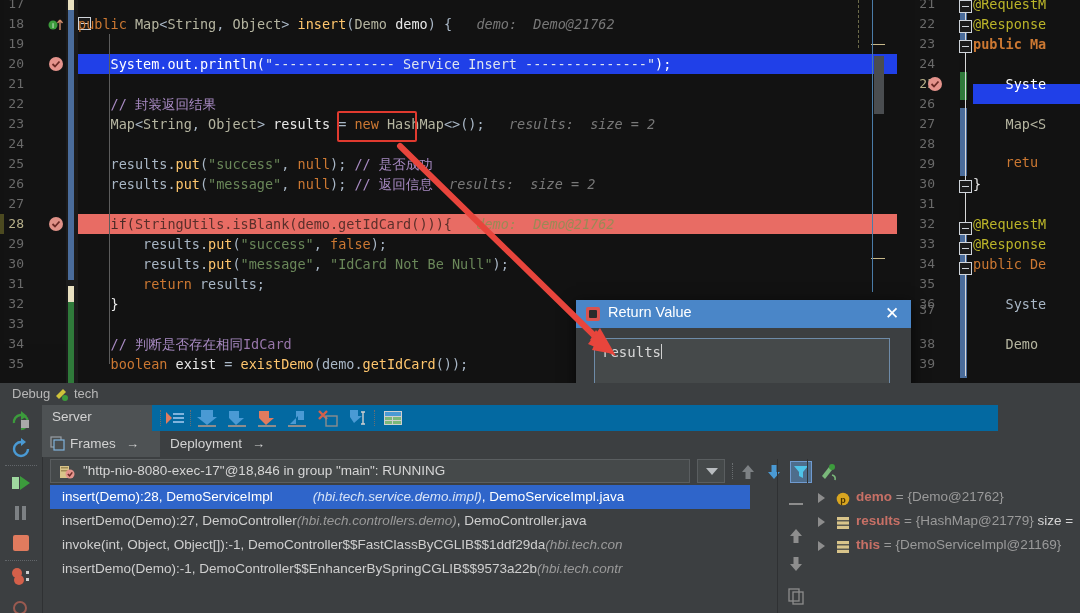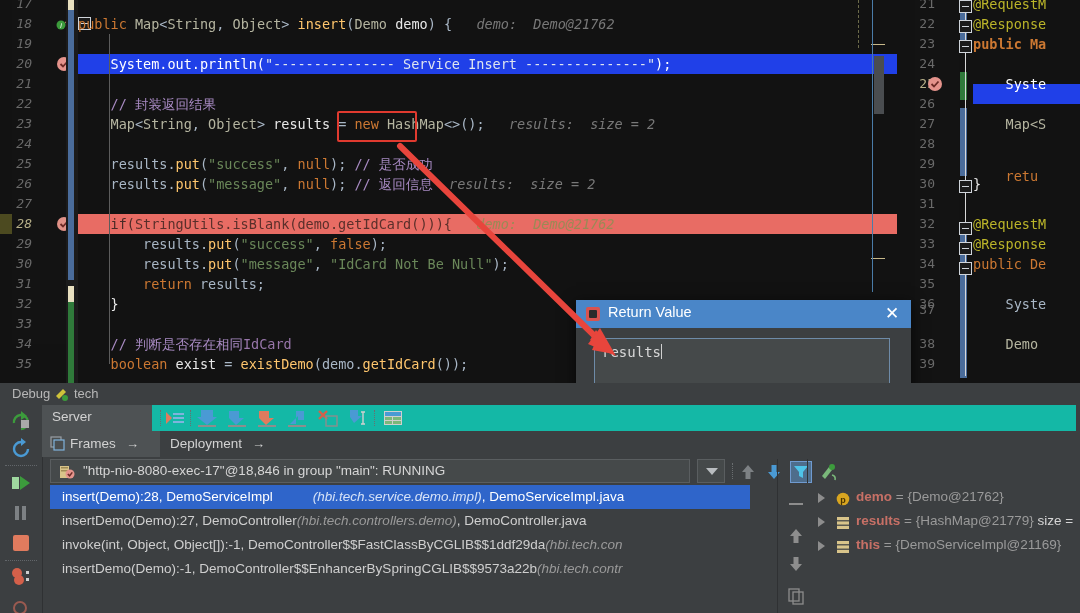--- a/index.html
+++ b/index.html
@@ -5,21 +5,21 @@
   html,body{margin:0;padding:0;background:#2b2b2b;}
   body{width:1080px;height:613px;overflow:hidden;font-family:"Liberation Sans",sans-serif;}
   #root{position:relative;width:1080px;height:613px;overflow:hidden;background:#1e1e1e;}
 
   
   .editor-zone{position:absolute;left:0;top:0;width:1080px;height:383px;background:#121212;overflow:hidden;}
 
   .ed-left{position:absolute;left:0;top:0;width:855px;height:383px;background:#121212;overflow:hidden;}
   .ed-right{position:absolute;left:915px;top:0;width:165px;height:383px;background:#121212;overflow:hidden;}
 
-  .gutter{position:absolute;left:12px;top:0;width:66px;height:344px;background:#131313;font-style:italic;}
+  .gutter{position:absolute;left:4px;top:0;width:66px;height:344px;background:#131313;}
   .linenum{position:absolute;right:46px;width:26px;text-align:right;color:#6a6a6a;
            font-family:"DejaVu Sans Mono","Liberation Mono",monospace;font-size:13px;line-height:20px;height:20px;}
   .gutter-ico{position:absolute;width:16px;height:16px;}
 
   .fold-rail{position:absolute;left:66px;top:0;width:12px;height:383px;background:#1b1b1b;}
   .fold-bar{position:absolute;left:2px;width:6px;background:#4a6c9b;}
   .fold-tan{position:absolute;left:2px;width:6px;background:#e8e0c0;}
   .fold-grn{position:absolute;left:2px;width:6px;background:#2f7a3a;}
 
   .codelayer{position:absolute;left:78px;top:0;right:0;height:383px;}
@@ -77,21 +77,21 @@
   .dbg-head-txt{position:absolute;left:12px;top:3px;color:#b7b7b7;font-size:13px;}
   .dbg-run-ico{position:absolute;left:54px;top:4px;width:14px;height:14px;}
   .dbg-tech{position:absolute;left:74px;top:3px;color:#b7b7b7;font-size:13px;}
 
   .dbg-sidebar{position:absolute;left:0;top:22px;width:42px;height:208px;background:#3c3f41;border-right:1px solid #2f3133;}
   .sb-ico{position:absolute;left:9px;width:24px;height:24px;}
   .sep-dot{position:absolute;left:5px;width:32px;height:1px;border-top:1px dotted #62666a;}
 
   .dbg-main{position:absolute;left:42px;top:22px;width:1038px;height:208px;}
 
-  .tabrow{position:absolute;left:0;top:0;width:1034px;height:26px;background:#14b8a6;}
+  .tabrow{position:absolute;left:0;top:0;width:956px;height:26px;background:#0369a1;}
   .tab-server{position:absolute;left:0;top:0;width:110px;height:26px;background:#4e5254;}
   .tab-server-txt{position:absolute;left:10px;top:4px;color:#d2d2d2;font-size:13.5px;}
   .tbtn{position:absolute;top:3px;width:22px;height:20px;}
   .tsep{position:absolute;top:5px;width:1px;height:16px;border-left:1px dotted #6a6e70;}
 
   .tabrow2{position:absolute;left:0;top:26px;width:1038px;height:26px;background:#3c3f41;}
   .tab2{position:absolute;top:0;height:26px;}
   .tab2.active{background:#4e5254;}
   .tab2-txt{position:absolute;top:5px;color:#d2d2d2;font-size:13.5px;}
 
@@ -276,21 +276,21 @@
         <div class="foldmark" style="left:0px;top:242px;"></div>
         <div class="foldmark" style="left:0px;top:262px;"></div>
       </div>
 
       <div class="r-code">
         <div class="r-cl annot" style="top:-6px;">@RequestM</div>
         <div class="r-cl annot" style="top:14px;">@Response</div>
         <div class="r-cl kw" style="top:34px;font-weight:bold;">public Ma</div>
         <div class="r-cl" style="top:74px;color:#ffffff;">    Syste</div>
         <div class="r-cl typ" style="top:114px;">    Map&lt;S</div>
-        <div class="r-cl kw" style="top:166px;">    retu</div>
+        <div class="r-cl kw" style="top:152px;">    retu</div>
         <div class="r-cl white" style="top:174px;">}</div>
         <div class="r-cl annot" style="top:214px;">@RequestM</div>
         <div class="r-cl annot" style="top:234px;">@Response</div>
         <div class="r-cl kw" style="top:254px;">public De</div>
         <div class="r-cl plain" style="top:294px;">    Syste</div>
         <div class="r-cl typ" style="top:334px;">    Demo </div>
       </div>
     </div>
   </div>
 

